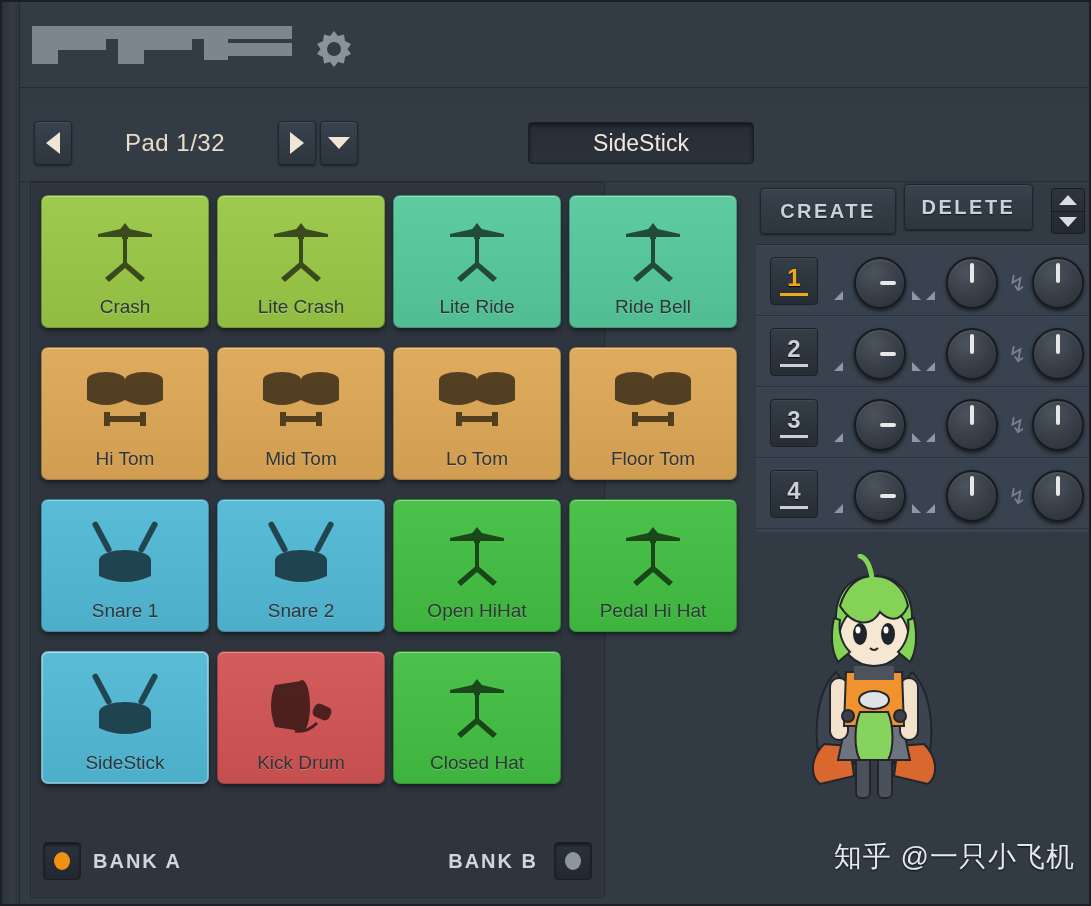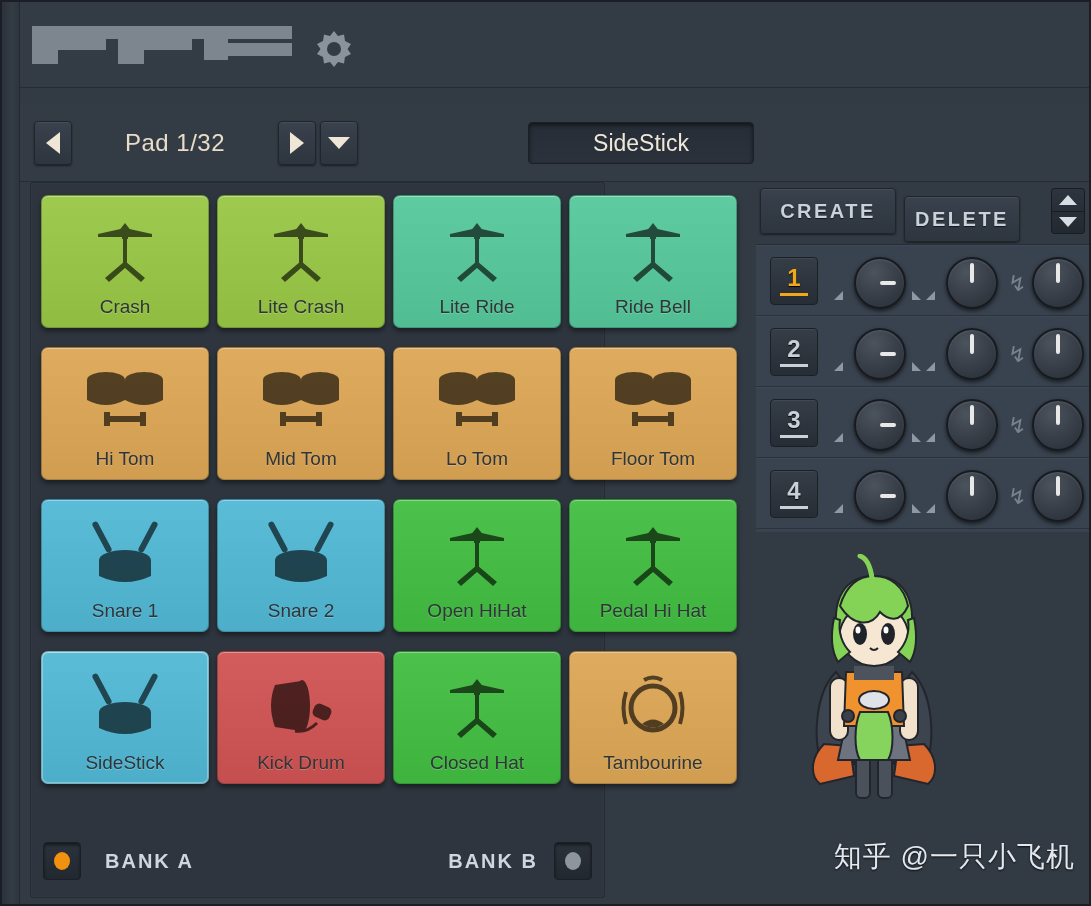--- a/index.html
+++ b/index.html
@@ -462,52 +462,38 @@
       <g fill="#000">
         <path d="M10 22 L37 16 L64 22 L64 25 L40 25 L40 27 L34 27 L34 25 L10 25 Z"></path>
         <path d="M30 20 L37 11 L44 20 Z"></path>
         <rect x="35" y="25" width="4" height="26"></rect>
         <path d="M37 49 L17 66 L21 70 L37 56 L53 70 L57 66 Z"></path>
       </g>
             </svg>
           </div>
           <div class="lbl">Closed Hat</div>
         </div>
-        <div class="pad" style="background: linear-gradient(rgb(223, 171, 95) 0%, rgb(209, 157, 81) 100%);">
-          <div class="icn">
-            <svg width="78" height="70" viewBox="0 0 78 70">
-      <g fill="none" stroke="#000" stroke-width="5">
-        <circle cx="39" cy="38" r="22"></circle>
-        <path d="M30 10 q9 -5 18 0" stroke-width="4"></path>
-        <path d="M12 22 q-5 16 0 32" stroke-width="4"></path>
-        <path d="M66 22 q5 16 0 32" stroke-width="4"></path>
-      </g>
-      <path d="M28 54 q11 -9 22 0 q-11 7 -22 0 Z" fill="#000"></path>
-      </svg>
-          </div>
-          <div class="lbl">Tambourine</div>
-        </div>
       </div>
 
     <div class="bankrow">
       <div class="bankbtn">
         <span class="led" style="width: 16px; height: 18px; background: rgb(240, 146, 15);" id="ledA"></span>
       </div>
-      <span class="bank-lbl" style="margin-left:24px;">BANK A</span>
+      <span class="bank-lbl" style="margin-left:12px;">BANK A</span>
       <span style="flex:1"></span>
       <span class="bank-lbl" style="margin-right:16px;">BANK B</span>
       <div class="bankbtn">
         <span class="led" style="width: 16px; height: 18px; background: rgb(141, 149, 157);" id="ledB"></span>
       </div>
     </div>
   </div>
 
   <div class="rightpanel">
     <div class="btn3d cdbtn" style="position:absolute;left:8px;top:6px;width:136px;">CREATE</div>
-    <div class="btn3d cdbtn" style="position:absolute;left:152px;top:14px;width:116px;">DELETE</div>
+    <div class="btn3d cdbtn" style="position:absolute;left:152px;top:2px;width:129px;">DELETE</div>
     <div class="spin">
       <div>
           <span class="tri-up"></span>
         </div>
       <div>
           <span class="tri-dn"></span>
         </div>
     </div>
 
     <div class="layerlist" id="layerlist">

